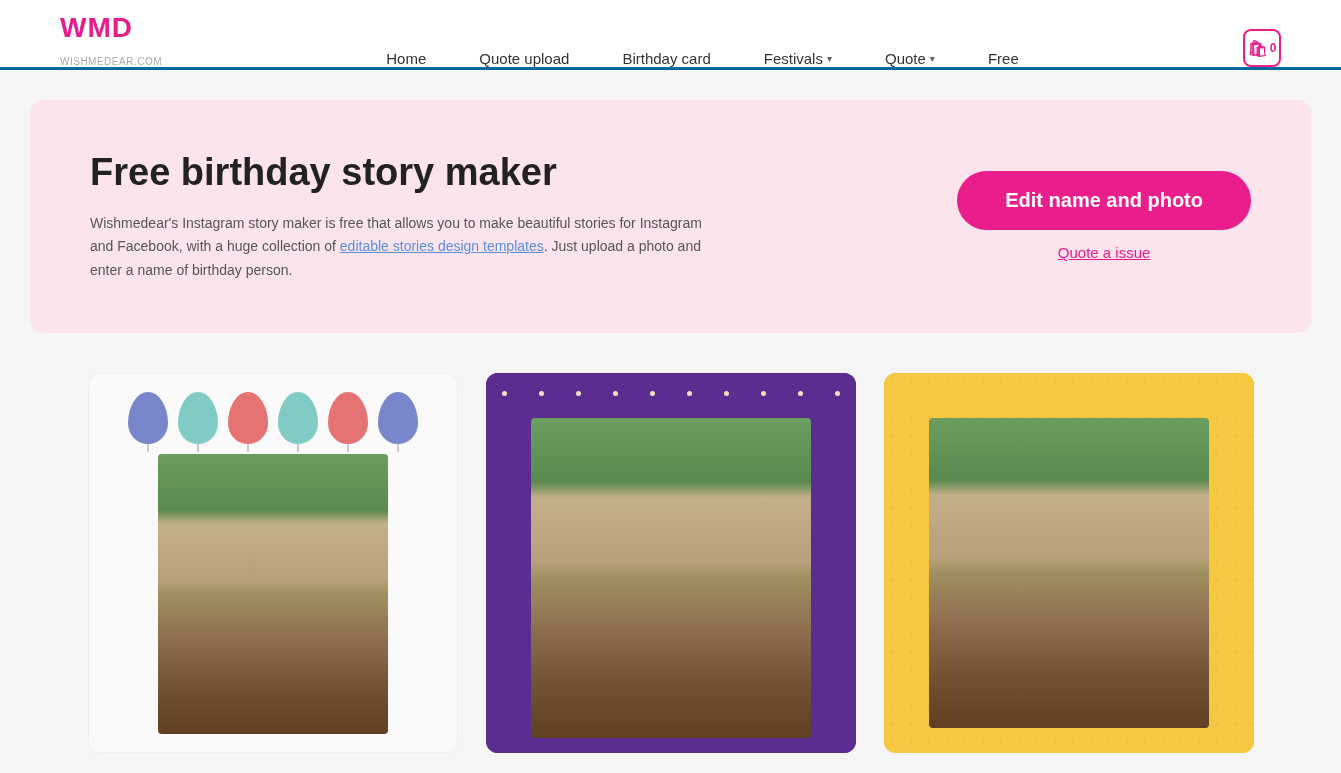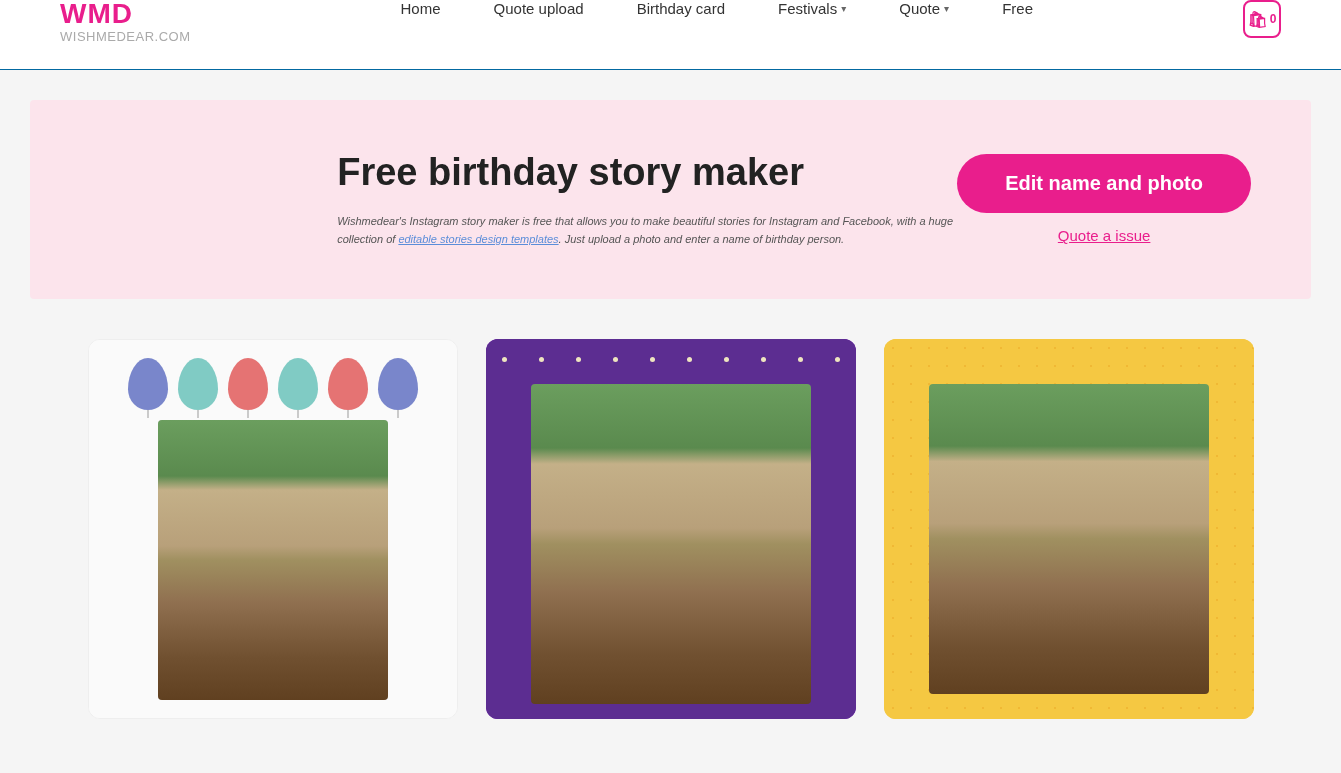--- a/index.html
+++ b/index.html
@@ -1,47 +1,47 @@
 <!DOCTYPE html>
 <html><head>
   <meta charset="utf-8">
   <style>
     * { margin: 0; padding: 0; box-sizing: border-box; }
     body { font-family: -apple-system, BlinkMacSystemFont, 'Segoe UI', sans-serif; background: #f5f5f5; color: #333; }
 
     
     header {
       background: #fff;
-      border-bottom: 1px solid #0369a1;
+      border-bottom: 3px solid #0369a1;
       padding: 0 60px;
       height: 70px;
       display: flex;
-      align-items: flex-start;
+      align-items: flex-end;
       justify-content: space-between;
     }
     .logo {
       display: flex;
       flex-direction: column;
       align-items: flex-start;
     }
     .logo-wmd {
       font-size: 28px;
       font-weight: 900;
       color: #e91e8c;
       letter-spacing: 1px;
       line-height: 1;
     }
     .logo-wmd span.w { color: #e91e8c; }
     .logo-wmd span.m { color: #e91e8c; }
     .logo-wmd span.d { color: #e91e8c; }
     .logo-subtitle {
-      font-size: 13px;
+      font-size: 10px;
       color: #aaa;
       letter-spacing: 0.5px;
-      margin-top: 1px;
+      margin-top: 14px;
     }
     nav {
       display: flex;
       align-items: center;
       gap: 53px;
     }
     nav a {
       text-decoration: none;
       color: #333;
       font-size: 15px;
@@ -66,40 +66,39 @@
       font-weight: bold;
       cursor: pointer;
       position: relative;
     }
     .cart-icon { font-size: 16px; }
 
     
     .hero-banner {
       background: #fce4ec;
       margin: 30px 30px 0 30px;
-      border-radius: 4px;
+      border-radius: 14px;
       padding: 50px 60px;
       display: flex;
       align-items: center;
-      justify-content: flex-end;
+      justify-content: space-between;
     }
     .hero-text { max-width: 700px; }
     .hero-title {
       font-size: 38px;
       font-weight: 800;
       color: #222;
       margin-bottom: 16px;
       line-height: 1.2;
     }
     .hero-desc {
-      font-size: 11px;
+      font-size: 14px;
       color: #555;
       line-height: 1.7;
       max-width: 620px;
-      font-style: italic;
     }
     .hero-desc .highlight {
       text-decoration: underline;
       color: #5b8dd9;
     }
     .hero-actions {
       display: flex;
       flex-direction: column;
       align-items: center;
       gap: 14px;

